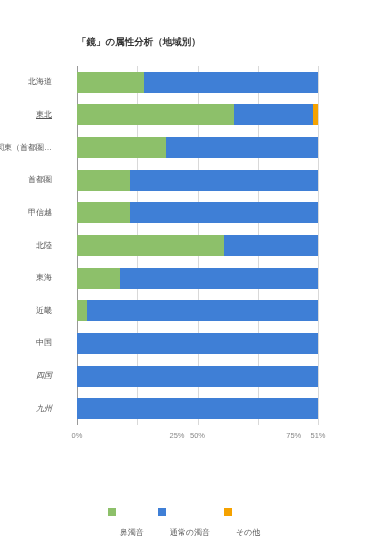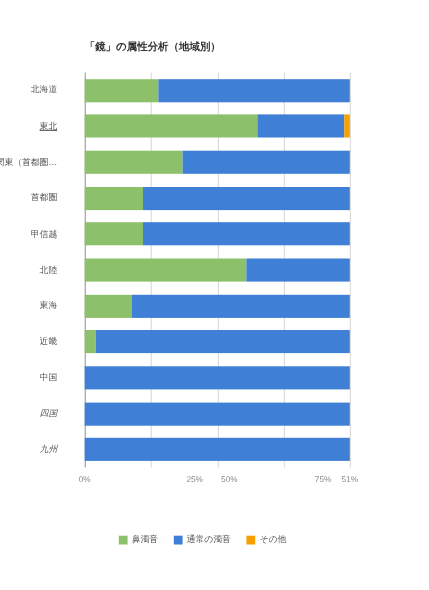--- a/index.html
+++ b/index.html
@@ -120,20 +120,21 @@
     width: 8px;
     height: 8px;
     display: block;
     flex: 0 0 auto;
   }
   .legend-text {
     font-size: 8px;
     color: #555555;
     white-space: nowrap;
     line-height: 1;
+    margin-top: 42px;
   }
 </style>
 </head>
 <body>
 
 <div id="chart-root">
 
   <div id="chart-title">「鏡」の属性分析（地域別）</div>
 
   <div id="y-axis-labels">
@@ -222,21 +223,21 @@
           <div class="bar-track">
             <span class="seg" title="九州 通常の濁音 100%" style="width: 241px; background: rgb(63, 127, 214);"></span>
           </div>
         </div>
       </div>
   </div>
 
   <div id="x-axis-labels">
       <div class="x-label" style="left: 77px;">0%</div>
       <div class="x-label" style="left: 142px; margin-left: 35px;">25%</div>
-      <div class="x-label" style="left: 197.5px; padding-left: 22px;">50%</div>
+      <div class="x-label" style="left: 197.5px;">50%</div>
       <div class="x-label" style="left: 257.75px; margin-left: 36px;">75%</div>
       <div class="x-label" style="left: 318px;">51%</div>
     </div>
 
   <div id="legend">
       <div class="legend-item">
         <span class="legend-swatch" style="background: rgb(141, 192, 106);"></span>
         <span class="legend-text">鼻濁音</span>
       </div>
       <div class="legend-item">

